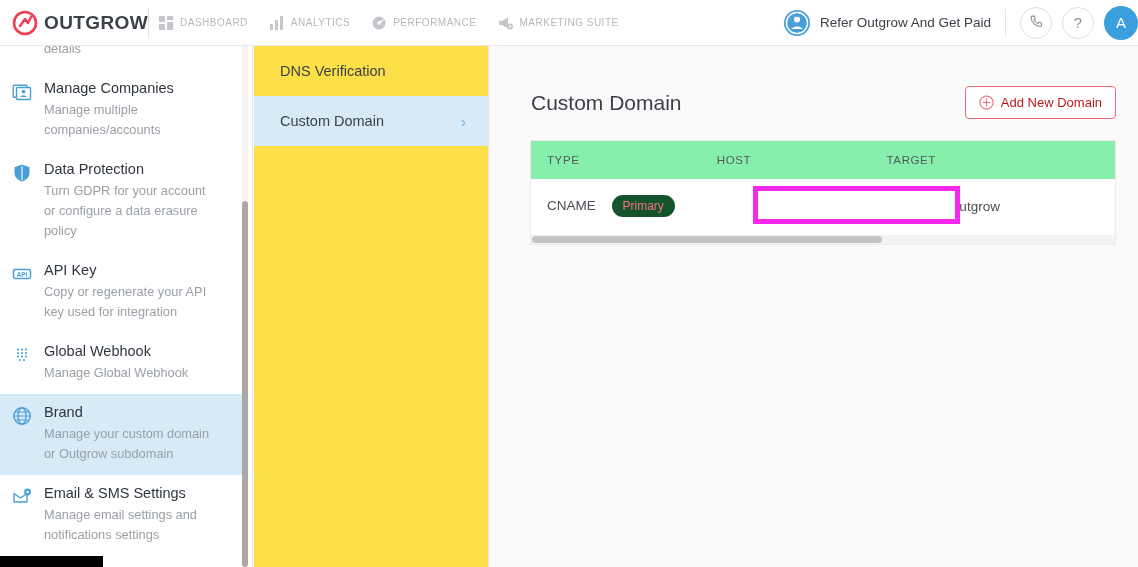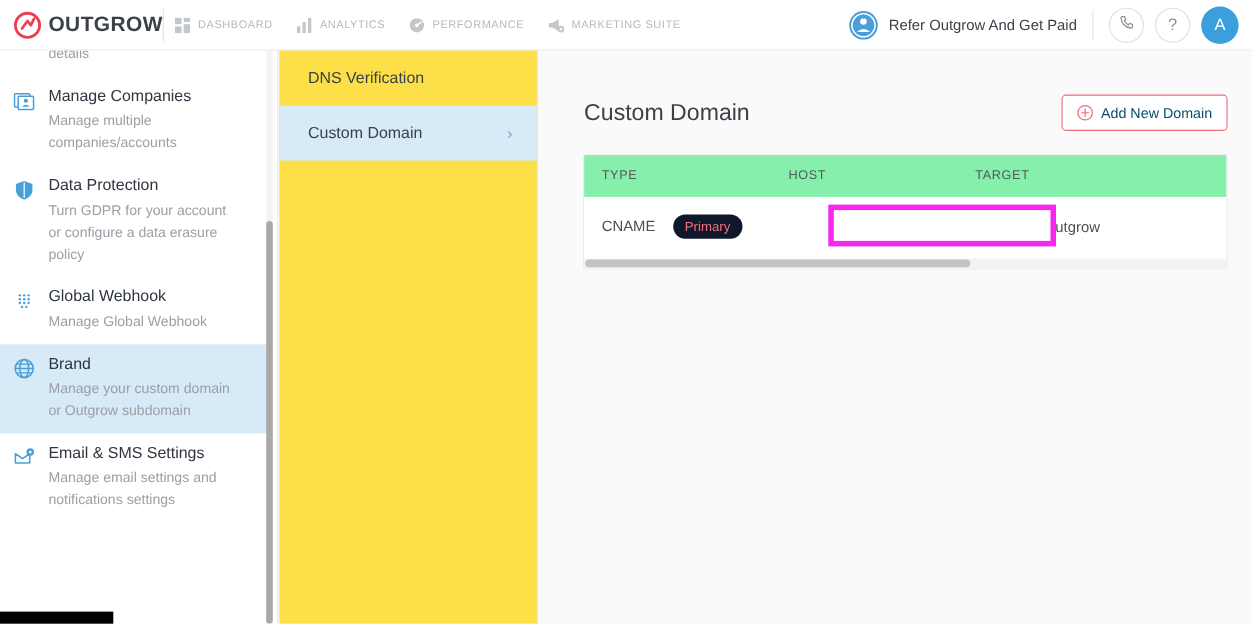--- a/index.html
+++ b/index.html
@@ -28,21 +28,21 @@
   .nav { display: flex; align-items: center; gap: 22px; }
   .nav-item {
     display: flex; align-items: center; gap: 7px;
     font-size: 10px; color: #b5b8bd; letter-spacing: 0.5px;
     cursor: pointer; white-space: nowrap;
   }
   .nav-icon { width: 14px; height: 14px; display: block; flex: 0 0 auto; }
 
   .header-right {
     margin-left: auto; display: flex; align-items: center;
-    padding-right: 12px; gap: 0;
+    gap: 0;
   }
   .refer { display: flex; align-items: center; gap: 9px; cursor: pointer; }
   .refer-label { font-size: 13.5px; color: #3b4049; white-space: nowrap; }
   .refer-icon { width: 28px; height: 28px; flex: 0 0 auto; }
   .vdiv { width: 1px; height: 28px; background: #e4e4e4; margin: 0 14px; }
   .circle-btn {
     width: 32px; height: 32px; border-radius: 50%;
     border: 1px solid #dcdfe3; background: #fff;
     display: flex; align-items: center; justify-content: center;
     color: #8d9298; font-size: 15px; cursor: pointer; margin-right: 10px;
@@ -105,21 +105,21 @@
   }
   .main-head {
     display: flex; align-items: center;
     padding: 40px 22px 0 41px;
   }
   .page-title { font-size: 21px; color: #3b4049; font-weight: normal; }
   .add-btn {
     margin-left: auto;
     display: flex; align-items: center; gap: 7px;
     border: 1px solid #f36a7a; border-radius: 4px;
-    background: #fff; color: #0c4a6e;
+    background: #fff; color: #b91c1c;
     font-size: 13px; padding: 8px 13px;
     cursor: pointer; white-space: nowrap;
   }
   .plus-ic { width: 15px; height: 15px; flex: 0 0 auto; }
 
   .card {
     position: absolute; left: 530px; top: 140px;
     width: 586px; height: 105px;
     background: #fff;
     border: 1px solid #ececec;
@@ -132,21 +132,21 @@
   .th {
     font-size: 11.5px; color: #54595f;
     letter-spacing: 0.6px; white-space: nowrap;
   }
   .col-type { width: 239px; padding-left: 16px; }
   .col-host { width: 223px; }
   .col-target { width: 300px; }
   .trow { height: 54px; display: flex; align-items: center; }
   .td { font-size: 13.5px; color: #4a4f55; white-space: nowrap; }
   .badge {
-    display: inline-block; background: #0f172a; color: #f3707f;
+    display: inline-block; background: #14532d; color: #f3707f;
     font-size: 12px; border-radius: 11px; padding: 4px 11px;
     margin-left: 12px;
   }
   .hscroll-track {
     position: absolute; left: 0; bottom: 0;
     width: 586px; height: 9px; background: #f3f3f3;
   }
   .hscroll-thumb {
     position: absolute; left: 1px; bottom: 1px;
     width: 350px; height: 7px; border-radius: 4px; background: #c3c3c3;
@@ -288,20 +288,32 @@
           <path d="M10 1.5 L17.5 4.3 L17.5 10 Q17.5 15.8 10 18.5 Q2.5 15.8 2.5 10 L2.5 4.3 Z" fill="#4a9fd8"></path>
           <path d="M10 3 L10 17" stroke="#ffffff" stroke-width="1.1"></path>
         </svg>
       </div>
       <div class="sb-text">
         <div class="sb-title">Data Protection</div>
         <div class="sb-desc">Turn GDPR for your account or configure a data erasure policy</div>
       </div>
     </div>
 
+    <div class="sb-item">
+      <div class="sb-icon">
+        <svg viewBox="0 0 20 20" width="20" height="20">
+          <rect x="1.5" y="5.5" width="17" height="9" rx="1.4" fill="none" stroke="#4a9fd8" stroke-width="1.5"></rect>
+          <text x="10" y="12.6" font-size="6.4" fill="#4a9fd8" text-anchor="middle" font-family="Liberation Sans, sans-serif" font-weight="bold">API</text>
+        </svg>
+      </div>
+      <div class="sb-text">
+        <div class="sb-title">API Key</div>
+        <div class="sb-desc">Copy or regenerate your API key used for integration</div>
+      </div>
+    </div>
 
     <div class="sb-item">
       <div class="sb-icon">
         <svg viewBox="0 0 20 20" width="20" height="20">
           <g fill="#4a9fd8">
             <circle cx="6" cy="4.5" r="1.1"></circle>
               <circle cx="10" cy="4.5" r="1.1"></circle>
               <circle cx="14" cy="4.5" r="1.1"></circle>
             <circle cx="6" cy="8" r="1.1"></circle>
               <circle cx="10" cy="8" r="1.1"></circle>

